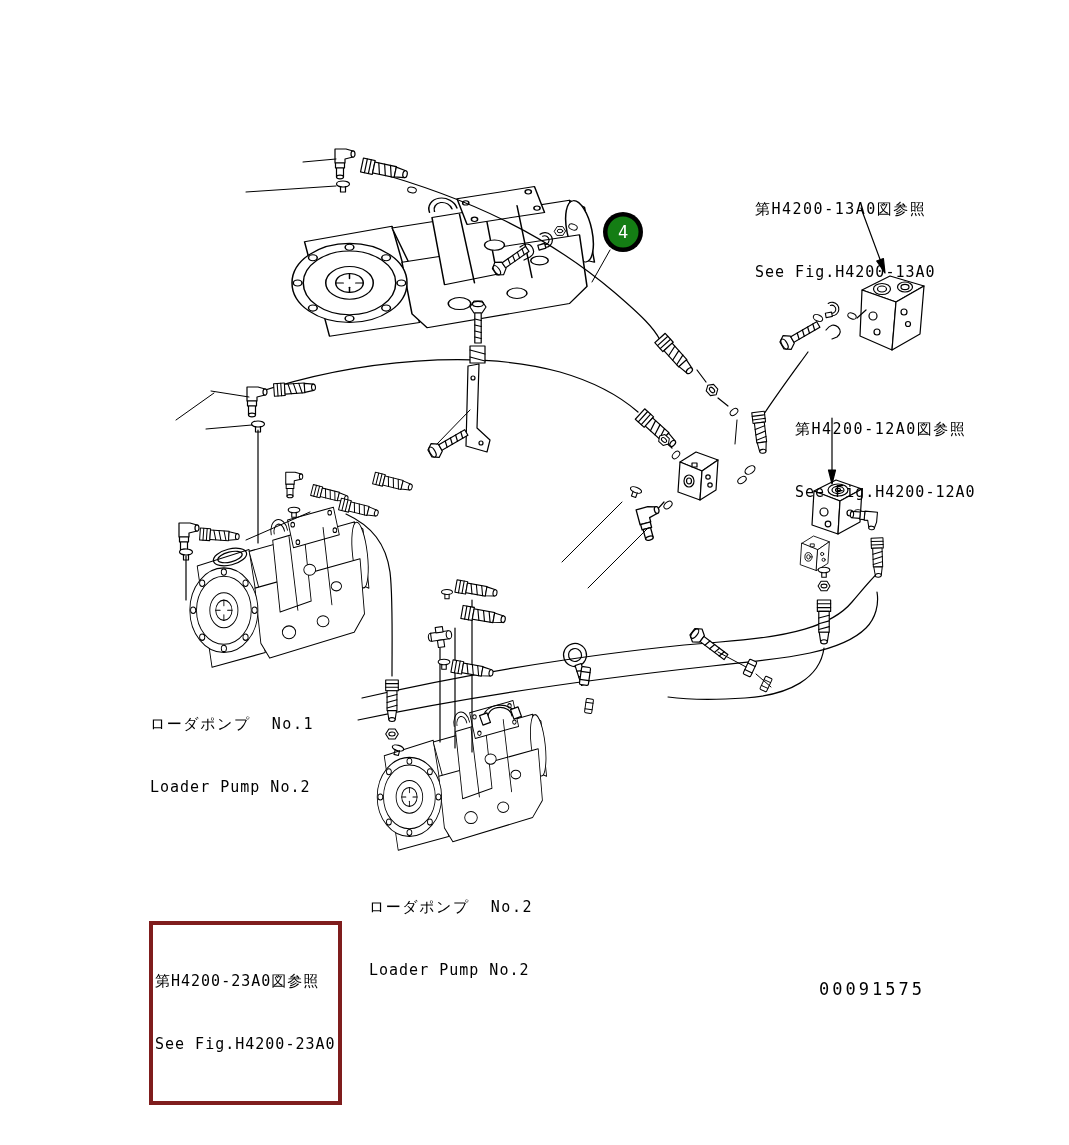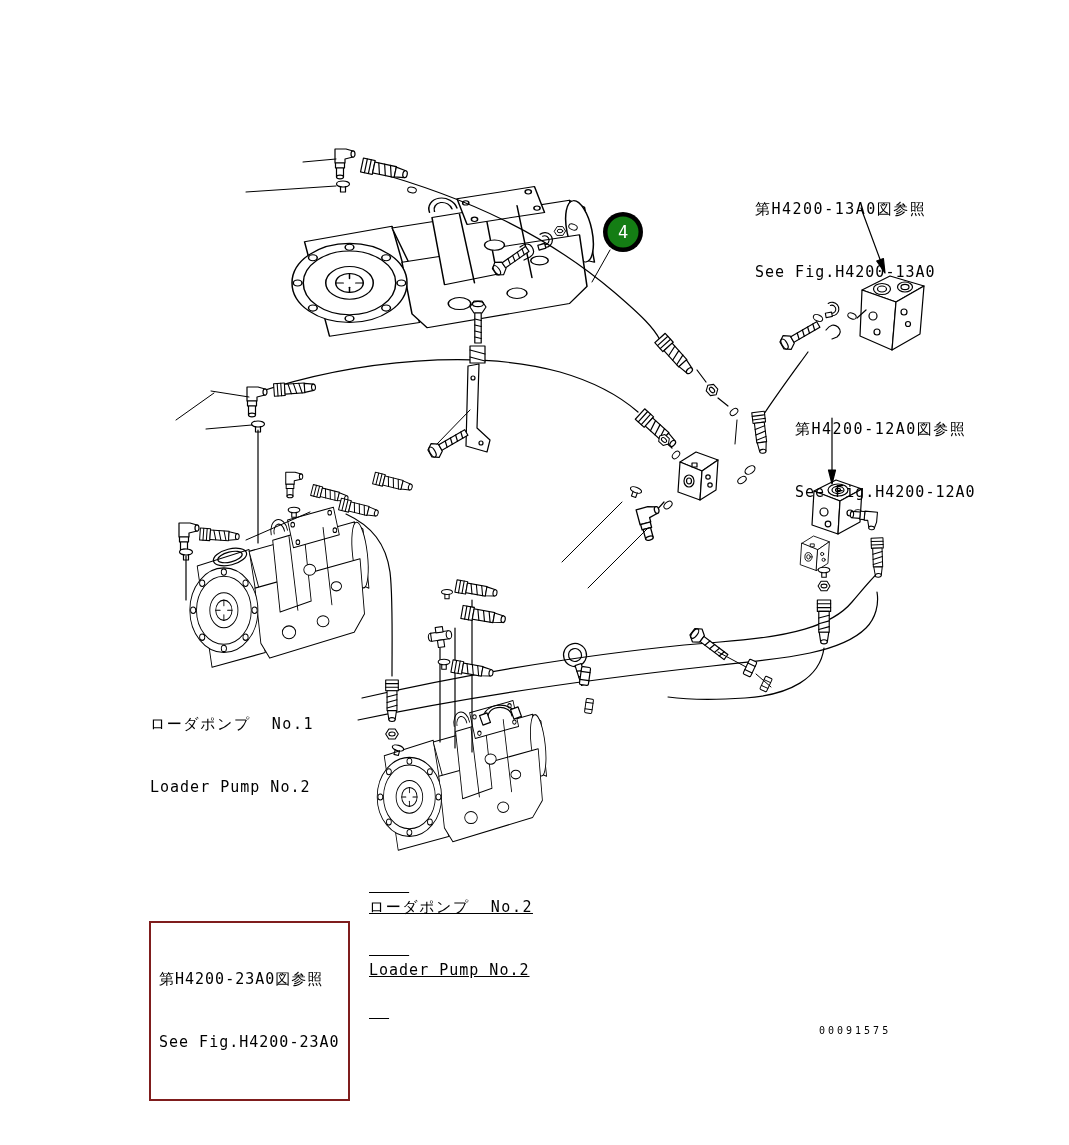--- a/index.html
+++ b/index.html
@@ -1,22 +1,22 @@
 <!DOCTYPE html>
 <html><head>
 <meta charset="utf-8">
 <style>
   html,body{margin:0;padding:0;background:#fff;}
   .page{position:relative;width:1069px;height:1145px;background:#fff;overflow:hidden;
         font-family:"DejaVu Sans Mono","Liberation Mono",monospace;color:#000;}
   .lbl{position:absolute;font-size:15px;line-height:21px;letter-spacing:1px;white-space:pre;}
   .lbl .jp{letter-spacing:1.5px;}
-  .refbox{position:absolute;border:2px solid #7f1d1d;padding:4px 8px;font-size:15px;line-height:21px;
+  .refbox{position:absolute;border:4px solid #7f1d1d;padding:4px 2px;font-size:15px;line-height:21px;
           letter-spacing:1px;white-space:pre;background:#fff;}
-  .partnum{position:absolute;font-size:10px;letter-spacing:3px;white-space:pre;margin-top:46px;}
+  .partnum{position:absolute;font-size:17px;letter-spacing:3px;white-space:pre;}
   .callout{position:absolute;}
   svg{display:block;}
   .diagram{position:absolute;left:0;top:0;}
 </style>
 </head>
 <body>
 
 <div class="page">
 
   <svg class="diagram" width="1069" height="1145" viewBox="0 0 1069 1145" fill="#ffffff" stroke="#000000" stroke-width="1.2" stroke-linejoin="round" stroke-linecap="round">
@@ -316,21 +316,21 @@
     <div class="jp">第H4200-12A0図参照</div>
     <div>See Fig.H4200-12A0</div>
   </div>
 
 
   <div class="lbl" style="left:150px;top:672px;">
     <div class="jp">ローダポンプ  No.1</div>
     <div>Loader Pump No.2</div>
   </div>
 
-  <div class="lbl" style="left:369px;top:855px;text-decoration:underline;">
+  <div class="lbl" style="left:369px;top:855px;">
     <div class="jp">ローダポンプ  No.2</div>
     <div>Loader Pump No.2</div>
   </div>
 
   <div class="refbox" style="left:149px;top:921px;">
     <div class="jp">第H4200-23A0図参照</div>
     <div>See Fig.H4200-23A0</div>
   </div>
 
   <div class="partnum" style="left:819px;top:979px;">00091575</div>

